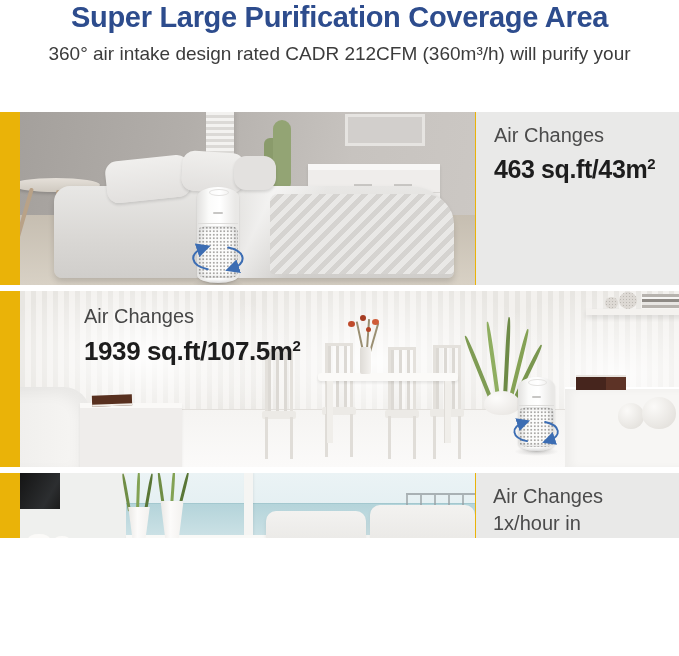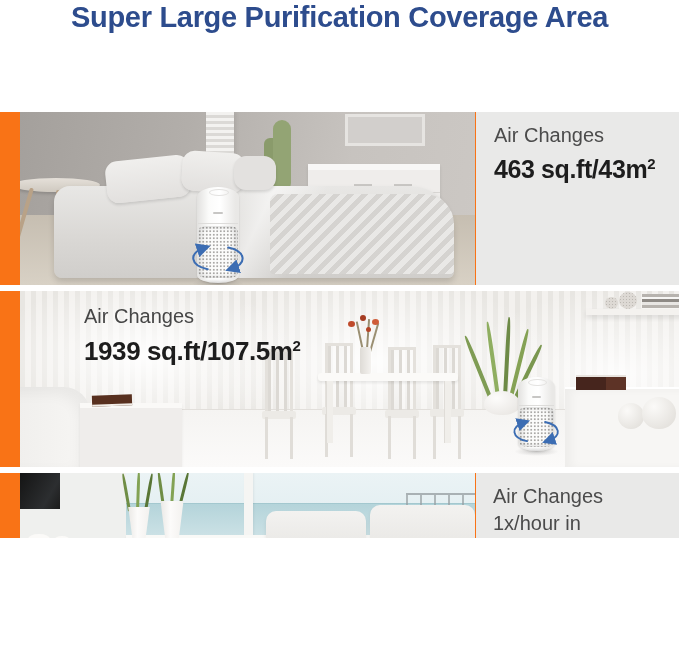--- a/index.html
+++ b/index.html
@@ -1,17 +1,17 @@
 <!DOCTYPE html>
 <html><head>
 <meta charset="utf-8">
 <style>
   html,body{margin:0;padding:0;background:#ffffff;}
   body{font-family:"Liberation Sans","DejaVu Sans",sans-serif;}
-  #stage{position:relative;width:679px;height:538px;background:#f97316;overflow:hidden;}
+  #stage{position:relative;width:679px;height:538px;background:#eab308;overflow:hidden;}
 
   
   .header{position:absolute;left:0;top:0;width:679px;height:112px;background:#ffffff;text-align:center;}
   .title{margin:0;padding-top:1px;font-size:29px;font-weight:700;letter-spacing:-0.3px;color:#2d4c8d;}
   .subtitle{margin-top:7px;font-size:19px;line-height:25px;color:#3c3c3c;}
   .subtitle span{display:block;}
 
   
   .panel{position:absolute;left:0;width:679px;overflow:hidden;margin-left:20px;}
   .photo{position:absolute;left:0;top:0;width:455px;height:100%;overflow:hidden;}
@@ -164,20 +164,21 @@
   .gap-a{top:285px;height:6px;} .gap-b{top:467px;height:6px;}
 </style>
 </head>
 <body>
 
 <div id="stage">
 
   <div class="header">
     <h1 class="title">Super Large Purification Coverage Area</h1>
     <div class="subtitle">
+      <span>360° air intake design rated CADR 212CFM (360m³/h) will purify your</span>
     </div>
   </div>
 
   <div class="panel panel1">
     <div class="photo">
       <div class="p1-wall"></div>
       <div class="p1-floor"></div>
       <div class="p1-window"></div>
       <div class="p1-art"></div>
       <div class="p1-cactus"></div>

